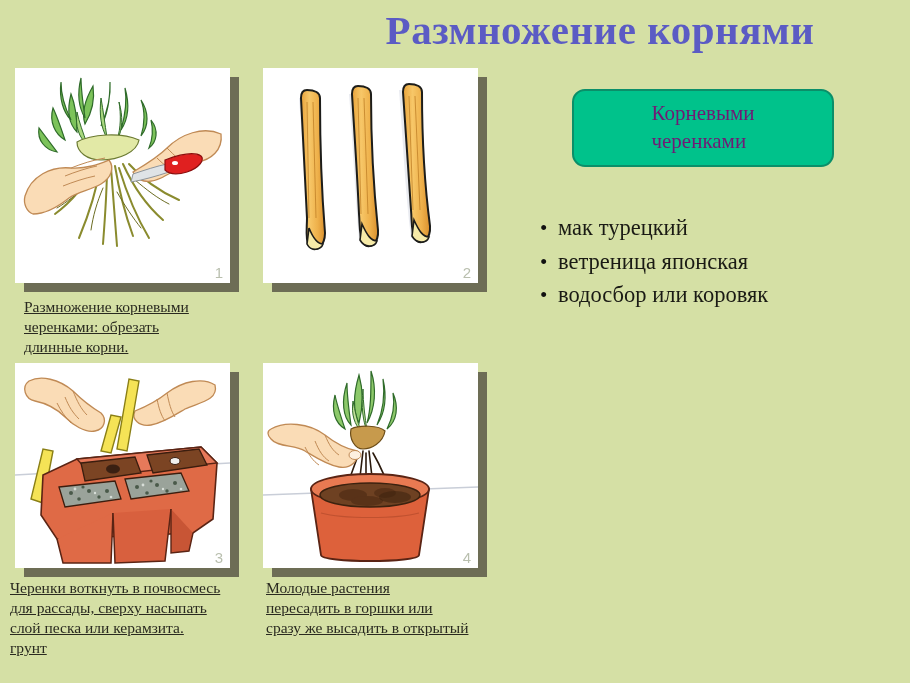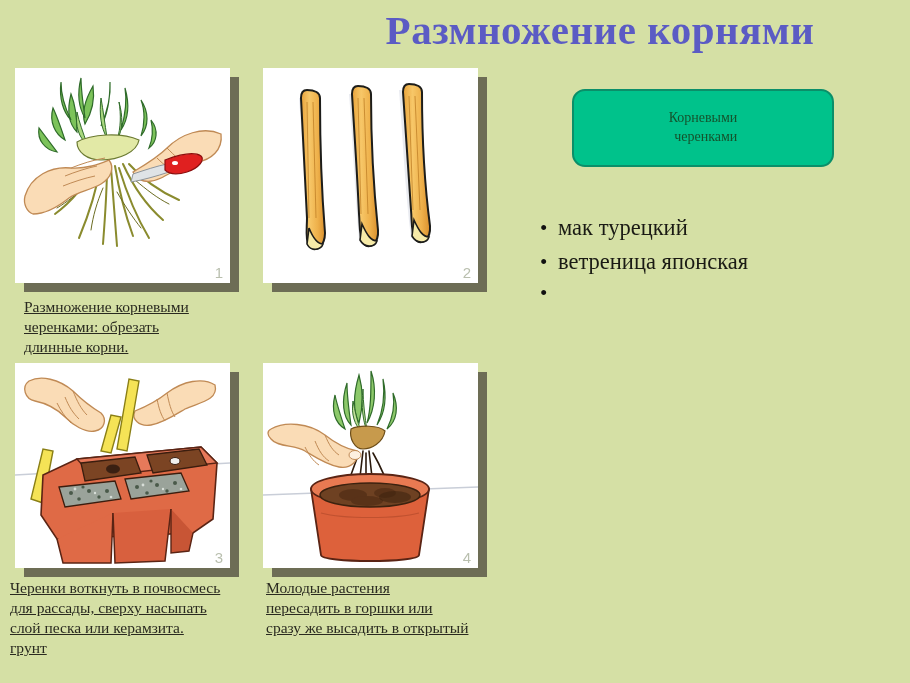--- a/index.html
+++ b/index.html
@@ -79,24 +79,24 @@
     height: 78px;
     background: #00c28b;
     border: 2px solid #0b8f69;
     border-radius: 13px;
     display: flex;
     align-items: center;
     justify-content: center;
     box-sizing: border-box;
   }
   .greenbox-text {
-    color: #14532d;
-    font-size: 14px;
+    color: #701a75;
+    font-size: 21px;
     line-height: 1.33;
-    text-align: right;
+    text-align: left;
     white-space: pre-line;
   }
 
   
   .bullets {
     position: absolute;
     left: 540px;
     top: 216px;
     width: 370px;
   }
@@ -379,16 +379,17 @@
     <div class="bullet-row">
       <span class="bullet-dot">•</span>
       <span class="bullet-label">мак турецкий</span>
     </div>
     <div class="bullet-row">
       <span class="bullet-dot">•</span>
       <span class="bullet-label">ветреница японская</span>
     </div>
     <div class="bullet-row">
       <span class="bullet-dot">•</span>
+      <span class="bullet-label">водосбор или коровяк</span>
     </div>
   </div>
 
 </div>
 
 </body></html>

